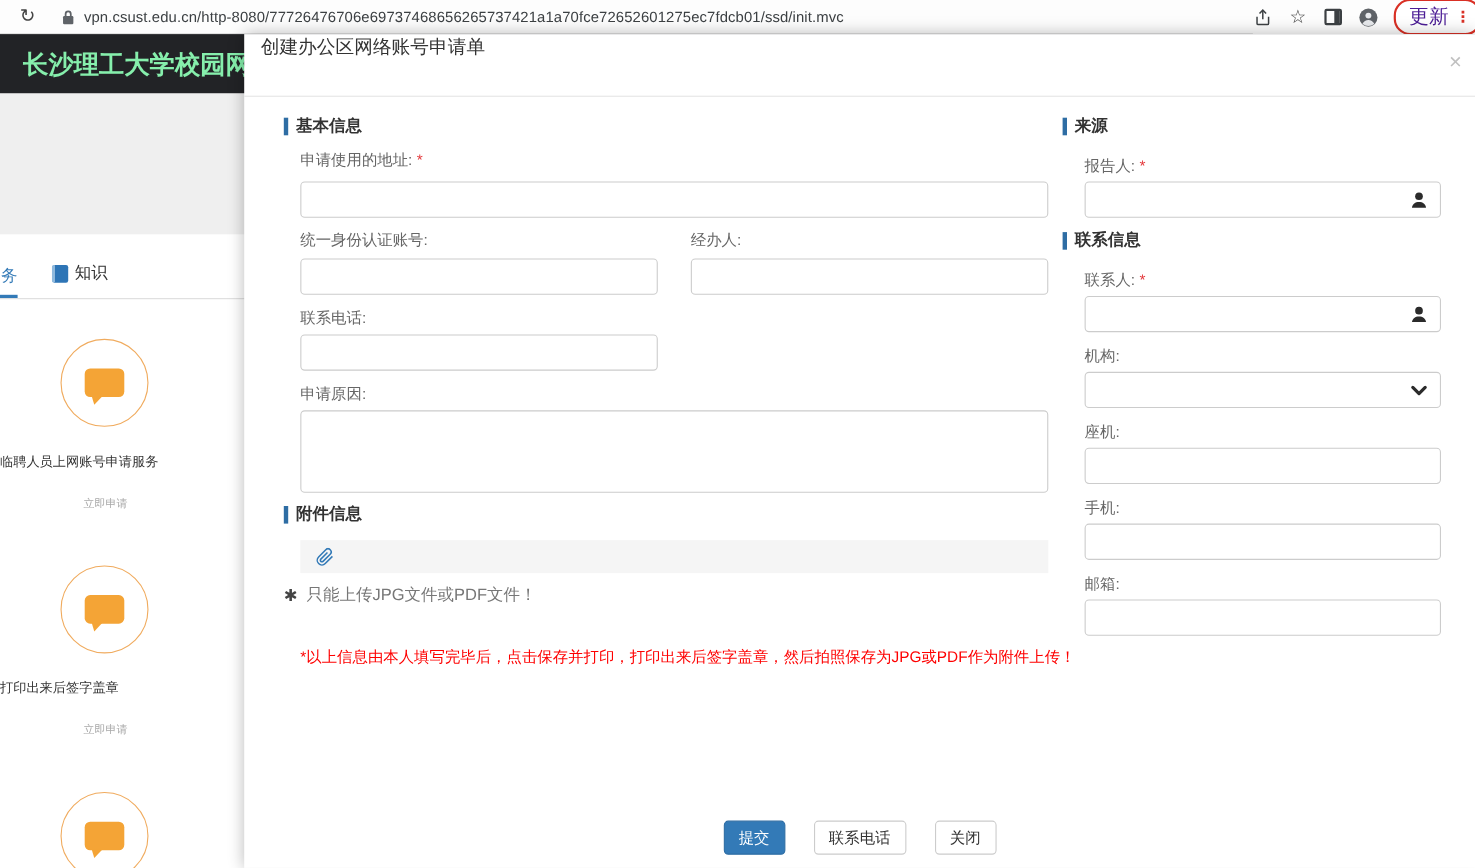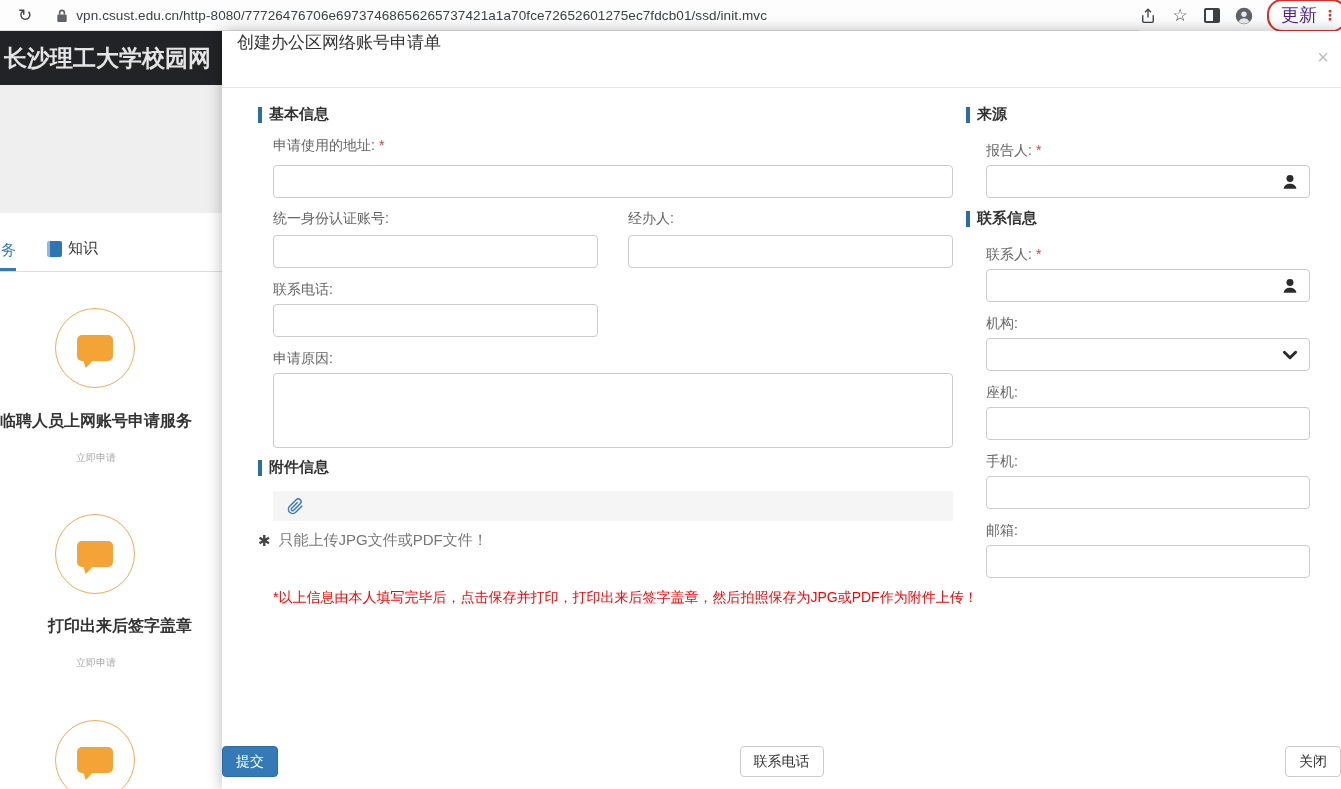--- a/index.html
+++ b/index.html
@@ -19,36 +19,36 @@
   .panel-icon { width:16px; height:15px; border:2px solid #3c4043; border-radius:2px; position:relative; }
   .panel-icon::after { content:""; position:absolute; right:0; top:0; width:5px; height:100%; background:#3c4043; }
   .update-pill { display:flex; align-items:center; gap:6px; border:2px solid #d93025; border-radius:15px;
     padding:2px 8px 3px 12px; margin-right:-8px; cursor:pointer; background:#fff; }
   .update-text { color:#4c1d95; font-size:18px; }
   .dots-glyph { color:#d93025; font-size:14px; font-weight:bold; letter-spacing:0; }
 
   
   .site-header { position:absolute; left:0; top:31px; width:1341px; height:54px; background:#222326;
     display:flex; align-items:center; }
-  .brand { color:#e5e5e5; font-size:23px; font-weight:bold; margin-left:4px; white-space:nowrap; }
+  .brand { color:#86efac; font-size:23px; font-weight:bold; margin-left:21px; white-space:nowrap; }
   .gray-block { position:absolute; left:0; top:85px; width:1341px; height:128px; background:#efefef; }
   .tab-divider { position:absolute; left:0; top:271px; width:1341px; height:1px; background:#ddd; }
   .tab-partial { position:absolute; left:1px; top:241px; font-size:15px; color:#337ab7; cursor:pointer; }
   .tab-underline { position:absolute; left:0; top:268px; width:16px; height:3px; background:#337ab7; }
   .tab-knowledge { position:absolute; left:47px; top:239px; display:flex; align-items:center; gap:6px; cursor:pointer; }
   .book-icon { width:15px; height:16px; background:#2e75b6; border-left:3px solid #8fb9dd; border-radius:2px; }
   .tab-knowledge-label { font-size:15px; color:#333; }
 
   .service-circle { position:absolute; left:55px; width:80px; height:80px; border:1px solid #f0ab5e;
     border-radius:50%; display:flex; align-items:center; justify-content:center; cursor:pointer; background:#fff; }
   .chat-bubble { position:relative; width:36px; height:26px; background:#f4a436; border-radius:5px; }
   .chat-bubble::after { content:""; position:absolute; left:5px; bottom:-7px; width:0; height:0;
     border-left:5px solid transparent; border-right:5px solid transparent; border-top:8px solid #f4a436;
     transform:skewX(-18deg); }
-  .service-title { position:absolute; left:0; width:192px; text-align:right; font-size:16px; font-weight:bold;
+  .service-title { position:absolute; left:0; width:192px; text-align:left; font-size:12px; font-weight:normal;
     color:#333; line-height:19px; cursor:pointer; }
   .service-action { position:absolute; left:0; width:192px; text-align:center; font-size:10px; color:#a9a9a9; cursor:pointer; }
 
   
   .modal { position:absolute; left:222px; top:31px; width:1119px; height:758px; background:#fff;
     box-shadow:0 0 14px rgba(0,0,0,.28); }
   .modal-header { position:absolute; left:0; top:0; width:100%; height:57px; border-bottom:1px solid #e5e5e5;
     display:flex; align-items:flex-start; }
   .modal-title { font-size:17px; color:#333; margin-left:15px; }
   .modal-close { position:absolute; right:12px; top:16px; font-size:20px; color:#c0c0c0; cursor:pointer; line-height:20px; }
@@ -70,21 +70,21 @@
   .wrap-icon { width:18px; height:18px; margin-right:10px; flex:none; }
 
   .attach-bar { position:absolute; left:51px; top:460px; width:680px; height:30px; background:#f5f5f5;
     display:flex; align-items:center; cursor:pointer; }
   .attach-bar svg { margin-left:14px; }
   .note-row { position:absolute; left:36px; top:500px; display:flex; align-items:center; gap:8px; }
   .note-mark { font-size:15px; color:#444; }
   .note-text { font-size:15px; color:#777; }
   .warning-text { position:absolute; left:51px; top:558px; font-size:14px; color:#fe0000; white-space:nowrap; }
 
-  .modal-footer { position:absolute; left:0; bottom:12px; width:100%; display:flex; justify-content:space-between; gap:5px; }
+  .modal-footer { position:absolute; left:0; bottom:12px; width:100%; display:flex; justify-content:center; gap:26px; }
   .btn { height:31px; border-radius:4px; font-size:14px; padding:0 13px; cursor:pointer; font-family:inherit; }
   .btn-primary { background:#337ab7; border:1px solid #2e6da4; color:#fff; }
   .btn-default { background:#fff; border:1px solid #ccc; color:#333; }
 </style>
 </head>
 <body>
 
 <div class="screen">
 
   <div class="browser-bar">

